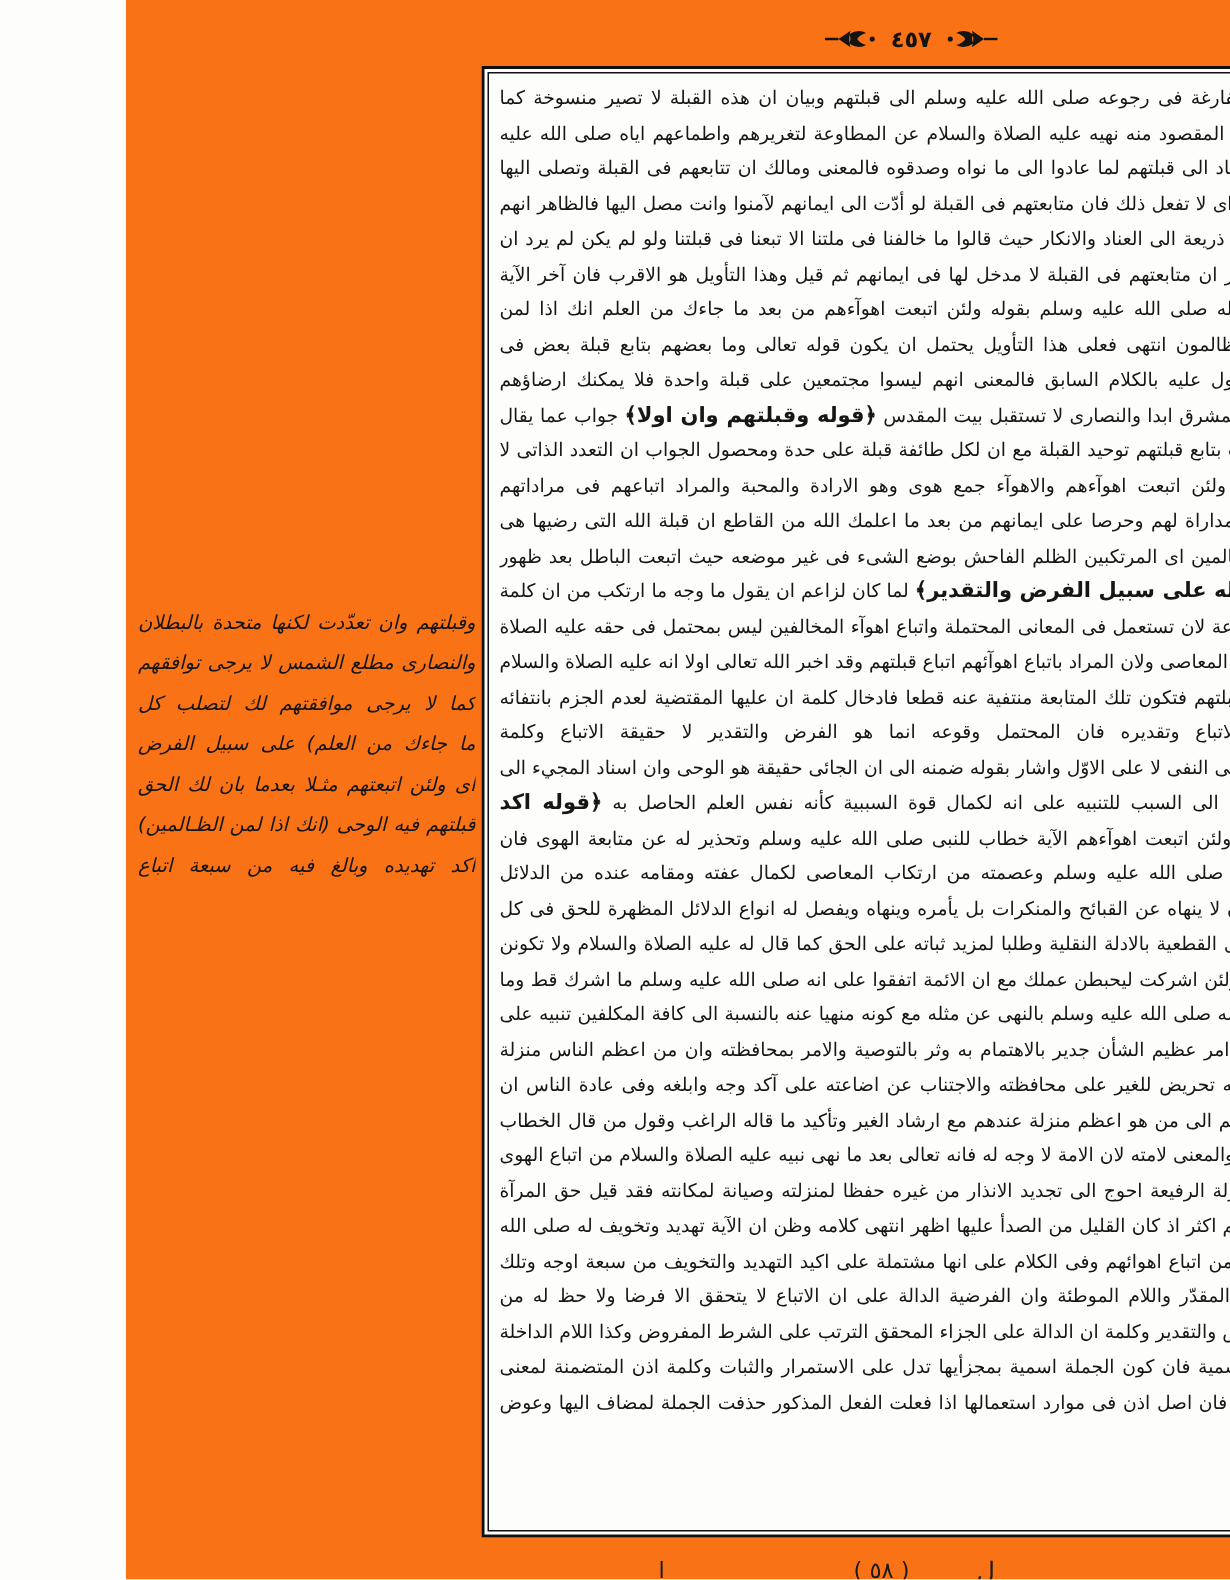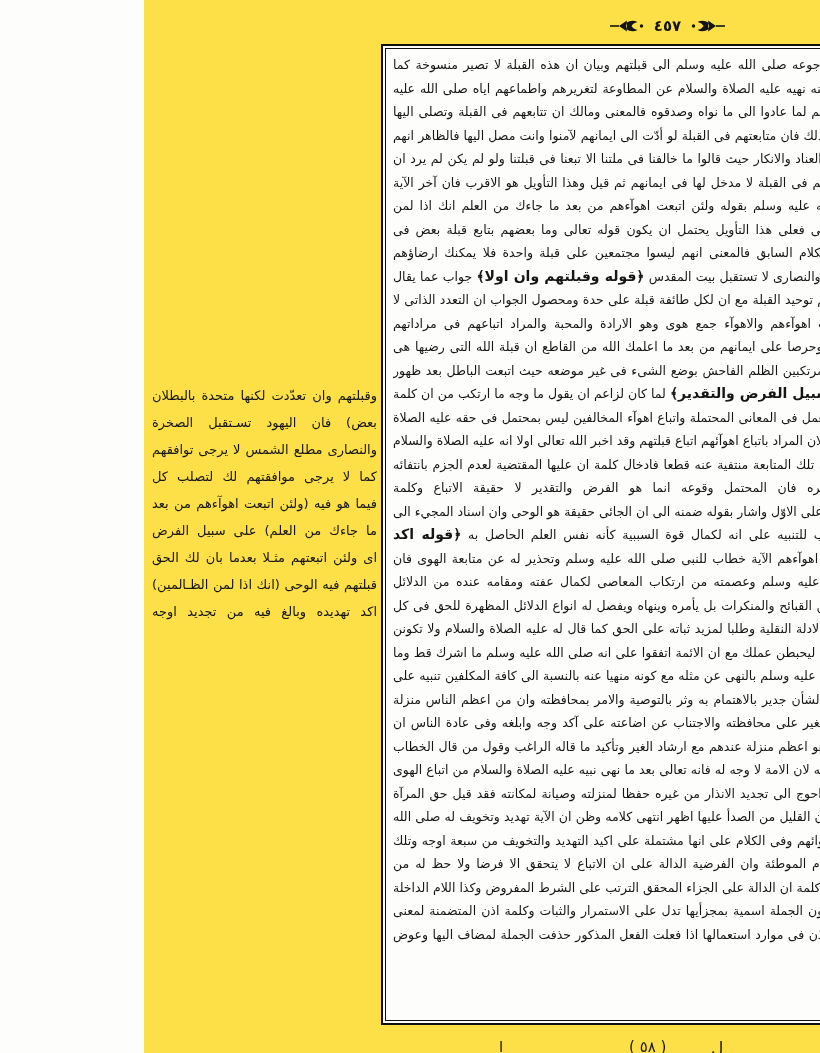--- a/index.html
+++ b/index.html
@@ -3,21 +3,21 @@
 <meta charset="utf-8">
 <style>
   html,body{margin:0;padding:0;}
   body{
     width:820px;height:1053px;
     background:#fdfdfb;
     font-family:"DejaVu Sans",sans-serif;
     color:#161616;
     overflow:hidden;
   }
-  .page{position:relative;width:676px;height:1053px;background:#fde047;}
+  .page{position:relative;width:736px;height:1053px;background:#f97316;}
 
   
   .header{
     position:absolute;left:237px;top:14px;width:573px;height:24px;
     display:flex;align-items:center;justify-content:center;gap:7px;
     direction:ltr;
   }
   .page-number{
     font-size:15px;font-weight:bold;letter-spacing:2px;color:#141414;
   }
@@ -38,22 +38,23 @@
     height:23.5px;line-height:23.5px;overflow:hidden;
     font-size:12.5px;
     text-align:justify;text-align-last:justify;-moz-text-align-last:justify;
     text-justify:inter-word;
     white-space:normal;
   }
   .main-line b.qawluhu{font-weight:bold;font-size:14px;}
 
   
   .margin-note{
-    position:absolute;left:8px;top:382px;width:225px;
+    position:absolute;left:8px;top:402px;width:225px;
     direction:rtl;
+    font-style:italic;
   }
   .margin-line{
     height:27px;line-height:27px;overflow:hidden;
     font-size:13px;
     text-align:justify;text-align-last:justify;-moz-text-align-last:justify;
     text-justify:inter-word;
   }
 
   
   .footer{
@@ -85,28 +86,26 @@
         <line x1="1" y1="8" x2="10" y2="8" stroke="#141414" stroke-width="1.6"></line>
         <path d="M10 8 L18 2.5 Q16.2 8 18 13.5 Z" fill="#141414"></path>
         <path d="M17 5 Q23 1 28.5 4 Q24 5.2 22.5 8 Q24 10.8 28.5 12 Q23 15 17 11 Q19 8 17 5 Z" fill="#141414"></path>
         <circle cx="32.5" cy="8" r="1.7" fill="#141414"></circle>
       </svg>
     </span>
   </div>
 
   <div class="margin-note">
       <div class="margin-line">وقبلتهم وان تعدّدت لكنها متحدة بالبطلان</div>
-      <div class="margin-line">بعض) فان اليهود تسـتقبل الصخرة</div>
       <div class="margin-line">والنصارى مطلع الشمس لا يرجى توافقهم</div>
       <div class="margin-line">كما لا يرجى موافقتهم لك لتصلب كل حزب</div>
-      <div class="margin-line">فيما هو فيه (ولئن اتبعت اهوآءهم من بعد</div>
       <div class="margin-line">ما جاءك من العلم) على سبيل الفرض والتقدير</div>
       <div class="margin-line">اى ولئن اتبعتهم مثـلا بعدما بان لك الحق</div>
       <div class="margin-line">قبلتهم فيه الوحى (انك اذا لمن الظـالمين)</div>
-      <div class="margin-line">اكد تهديده وبالغ فيه من تجديد اوجه</div>
+      <div class="margin-line">اكد تهديده وبالغ فيه من سبعة اتباع</div>
     </div>
 
   <div class="text-frame">
     <div class="text-frame-inner">
       <div class="main-text">
           <div class="main-line">اطماعهم الفارغة فى رجوعه صلى الله عليه وسلم الى قبلتهم وبيان ان هذه القبلة لا تصير منسوخة كما نسخت</div>
           <div class="main-line">الاولى وقيل المقصود منه نهيه عليه الصلاة والسلام عن المطاوعة لتغريرهم واطماعهم اياه صلى الله عليه وسلم</div>
           <div class="main-line">فى انه لو عاد الى قبلتهم لما عادوا الى ما نواه وصدقوه فالمعنى ومالك ان تتابعهم فى القبلة وتصلى اليها استمالة لقلوبهم وطمعا</div>
           <div class="main-line">فى ايمانهم اى لا تفعل ذلك فان متابعتهم فى القبلة لو أدّت الى ايمانهم لآمنوا وانت مصل اليها فالظاهر انهم بل جعلوا</div>
           <div class="main-line">تلك المتابعة ذريعة الى العناد والانكار حيث قالوا ما خالفنا فى ملتنا الا تبعنا فى قبلتنا ولو لم يكن لم يرد ان</div>

